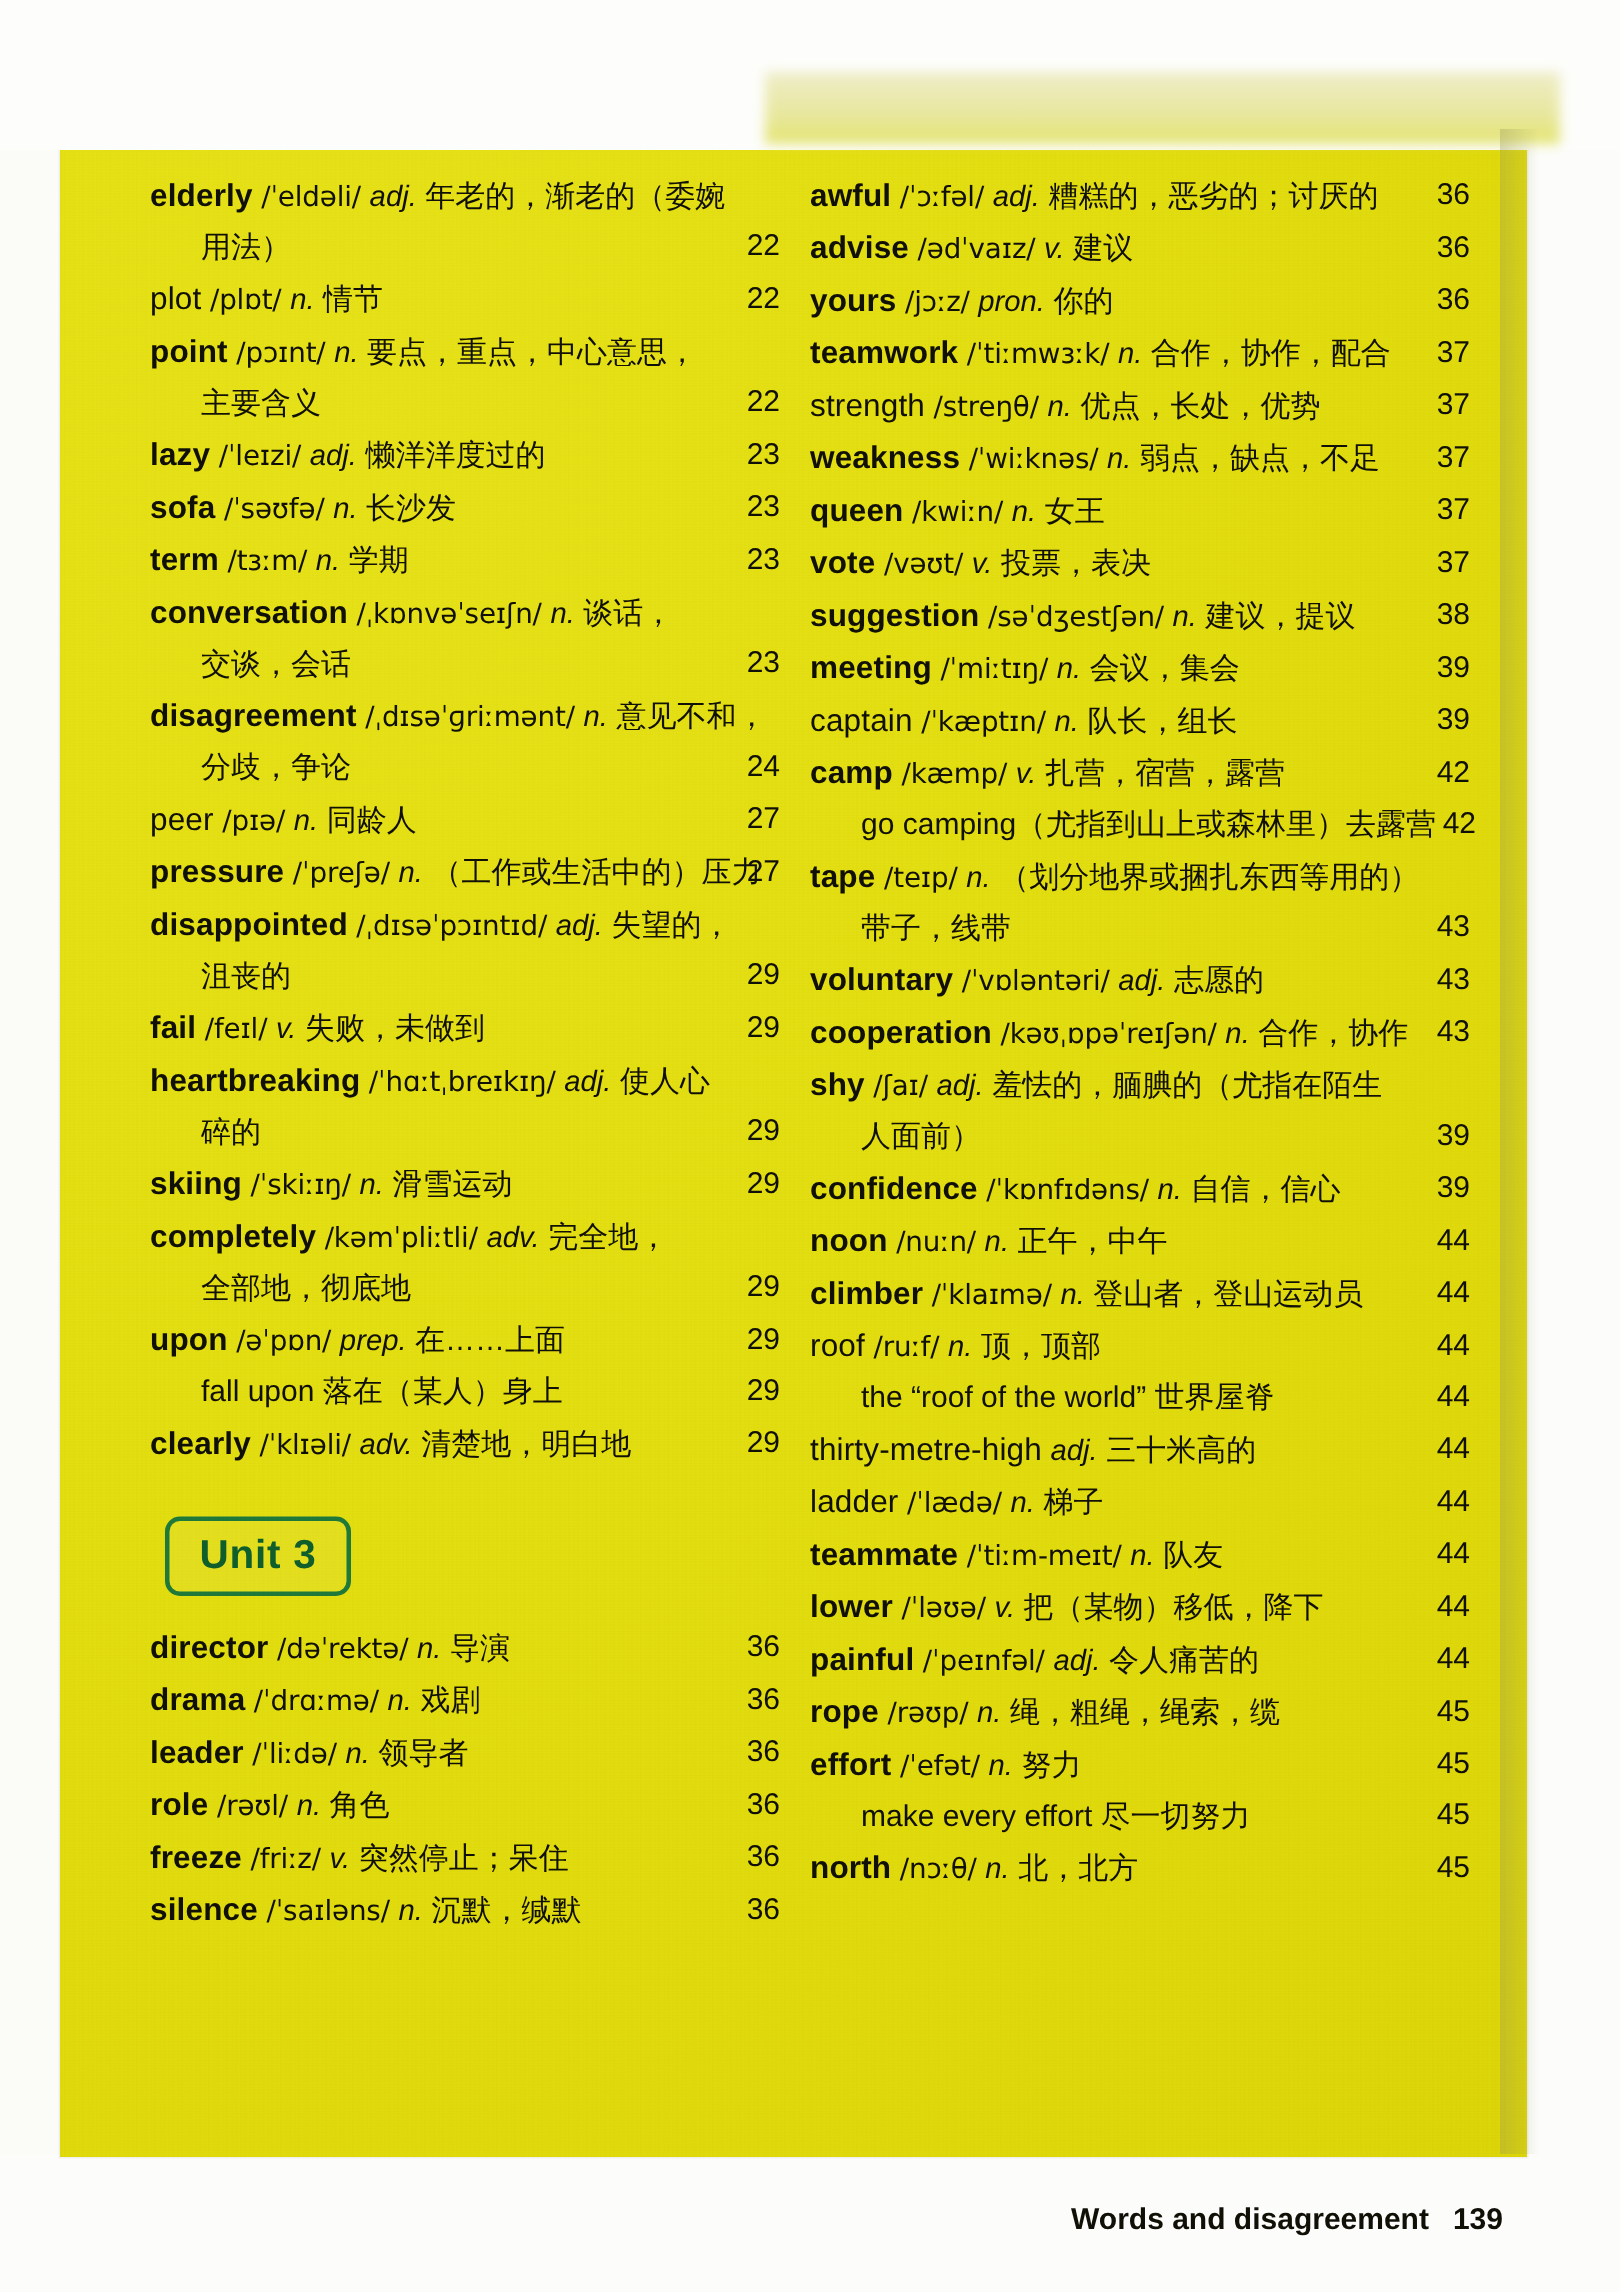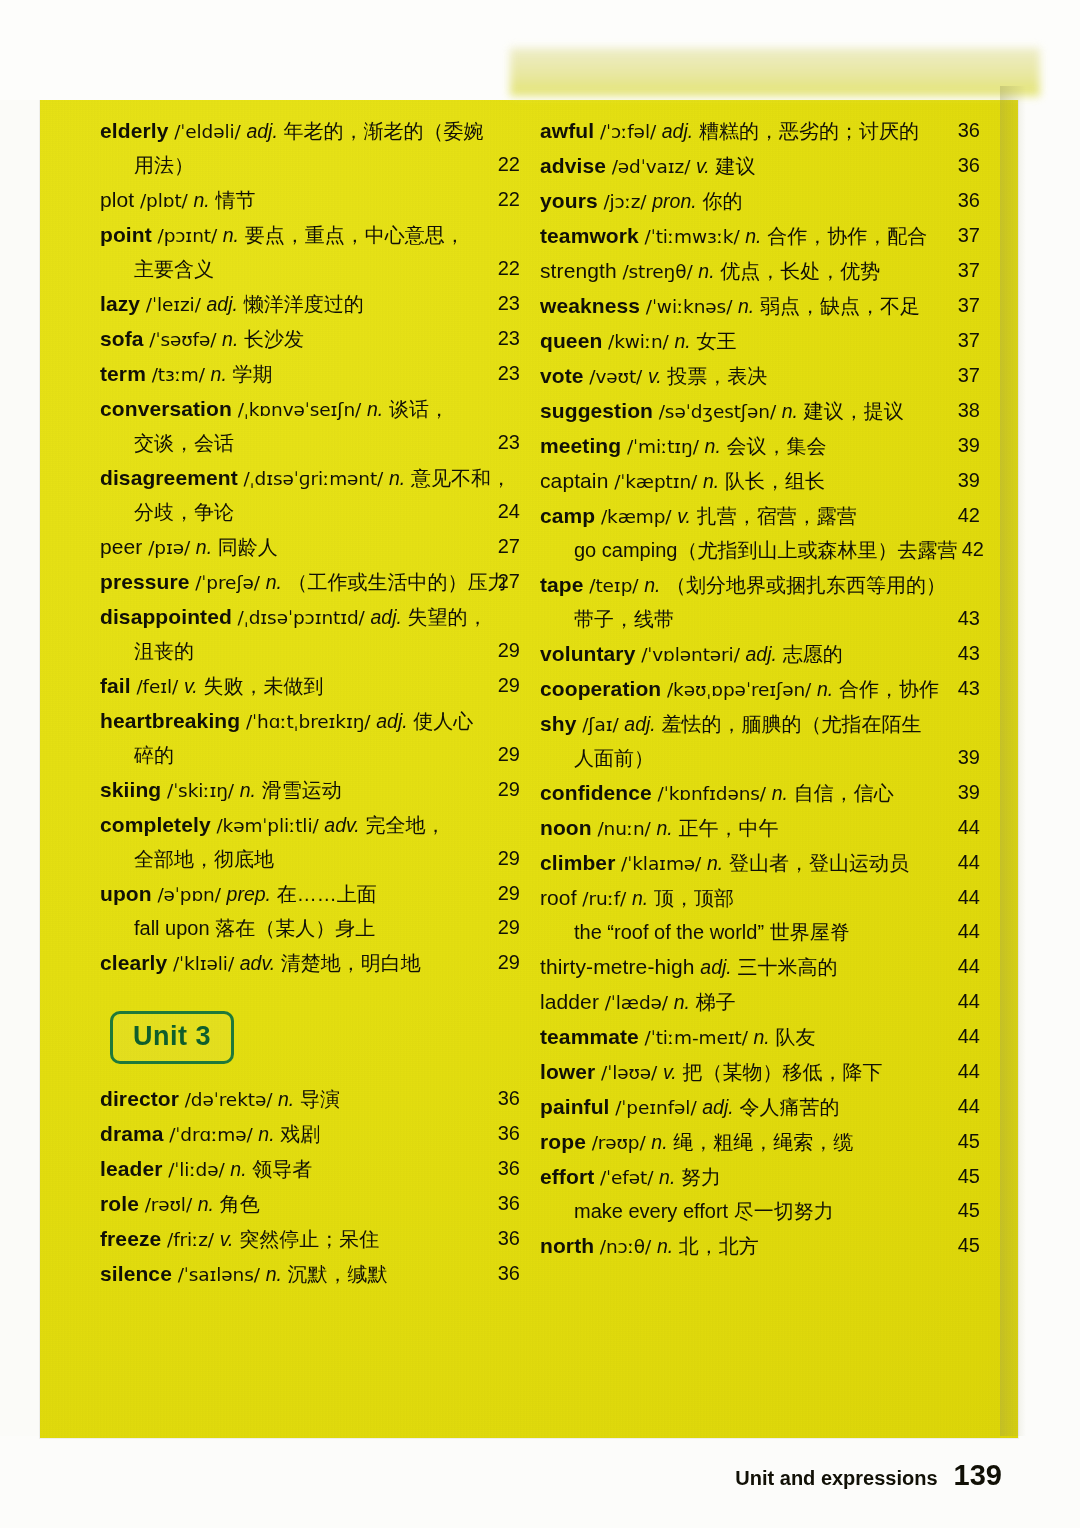--- a/index.html
+++ b/index.html
@@ -155,21 +155,21 @@
   .footer {
     position: absolute;
     right: 78px;
     bottom: 36px;
     font-size: 20px;
     font-weight: bold;
     color: #111006;
   }
   .footer .pnum {
     margin-left: 16px;
-    font-size: 29px;
+    font-size: 20px;
   }
 </style>
 </head>
 <body>
 
 <div id="scan-left"></div>
 <div id="scan-right"></div>
 <div id="scan-bottom"></div>
 
 <div id="page-sheet">
@@ -353,14 +353,14 @@
     </div>
   </div>
 </div>
 
 <div id="scan-top">
   <div id="scan-top-shade"></div>
 </div>
 <div id="page-edge-shadow"></div>
 
 <div class="footer">
-  <span>Unit and expressions</span><span class="pnum">139</span>
+  <span>Words and disagreement</span><span class="pnum">139</span>
 </div>
 
 </body></html>

